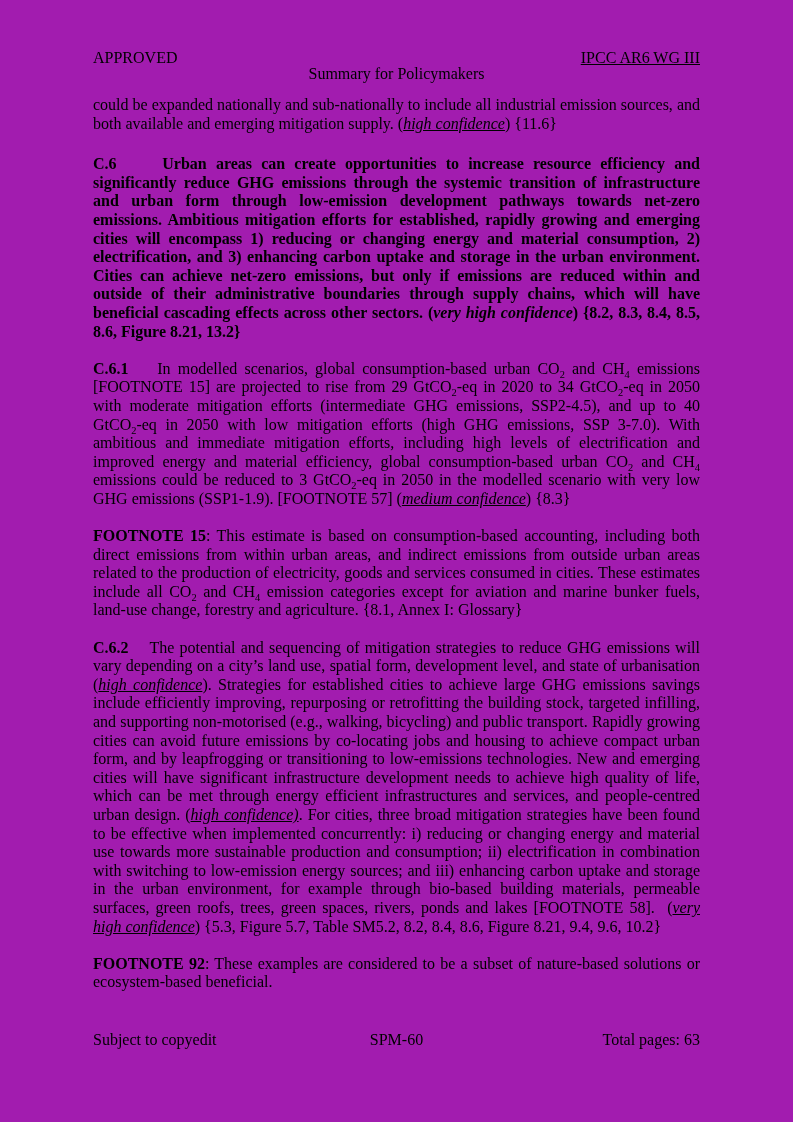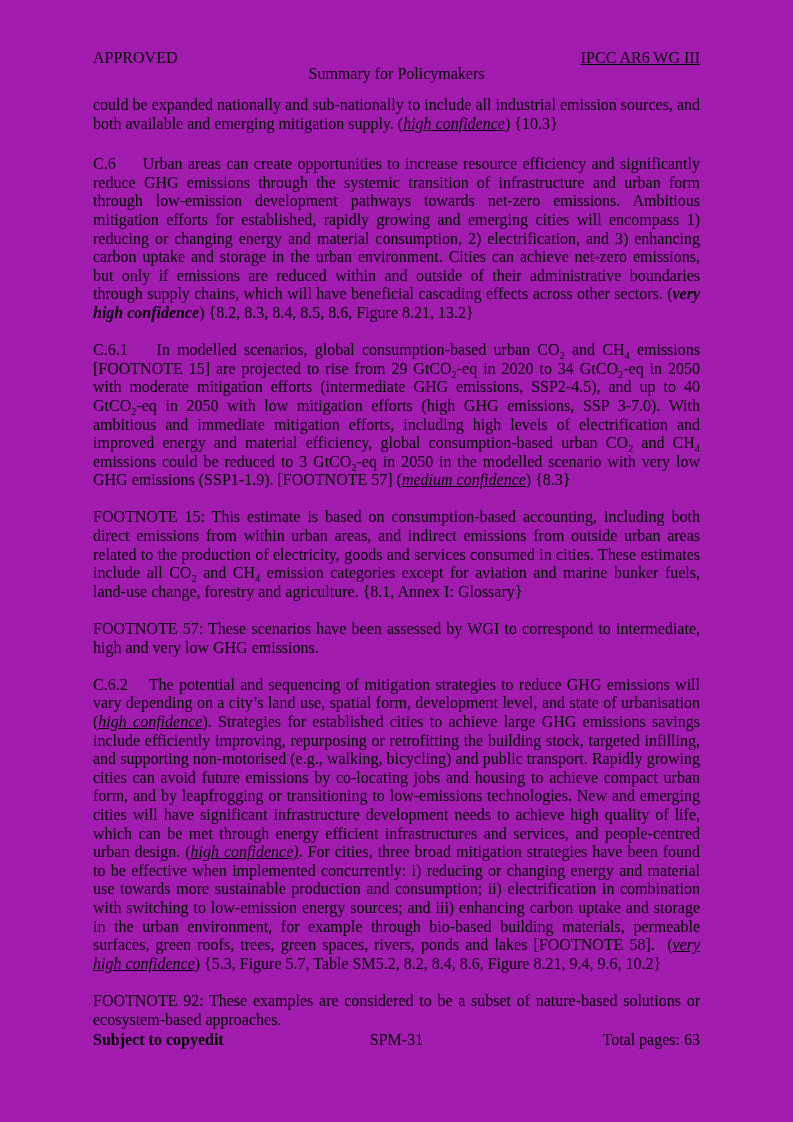--- a/index.html
+++ b/index.html
@@ -27,55 +27,54 @@
   .running-header .hdr-right  { position: absolute; right: 0; top: 0; text-decoration: underline; }
   .content {
     position: absolute;
     top: 96px;
     left: 93px;
     width: 607px;
     text-align: justify;
   }
   .content p { margin: 0 0 18.6px 0; }
   p.headline { font-weight: bold; margin-top: 22px; }
-  .run-b  { font-weight: normal; }
+  .run-b  { font-weight: bold; }
   .run-i  { font-style: italic; text-decoration: underline; }
   .run-bi { font-weight: bold; font-style: italic; }
   sub { font-size: 65%; line-height: 0; }
   .running-footer {
     position: absolute;
     top: 1031px;
     left: 93px;
     right: 93px;
     height: 19px;
   }
-  .running-footer .ftr-left   { position: absolute; left: 0; top: 0; font-weight: bold; }
+  .running-footer .ftr-left   { position: absolute; left: 0; top: 0; font-weight: normal; }
   .running-footer .ftr-center { position: absolute; left: 0; right: 0; top: 0; text-align: center; }
   .running-footer .ftr-right  { position: absolute; right: 0; top: 0; }
 </style>
 </head>
 <body>
 
 <div class="page">
 
   <div class="running-header">
     <span class="hdr-left">APPROVED</span>
     <span class="hdr-center">Summary for Policymakers</span>
     <span class="hdr-right">IPCC AR6 WG III</span>
   </div>
 
   <div class="content">
-    <p><span>could be expanded nationally and sub-nationally to include all industrial emission sources, and both available and emerging mitigation supply. (</span><span class="run-i">high confidence</span><span>) {10.3}</span></p>
+    <p><span>could be expanded nationally and sub-nationally to include all industrial emission sources, and both available and emerging mitigation supply. (</span><span class="run-i">high confidence</span><span>) {11.6}</span></p>
     <p class="headline"><span class="run-b">C.6&nbsp;&nbsp;&nbsp;&nbsp;&nbsp;Urban areas can create opportunities to increase resource efficiency and significantly reduce GHG emissions through the systemic transition of infrastructure and urban form through low-emission development pathways towards net-zero emissions. Ambitious mitigation efforts for established, rapidly growing and emerging cities will encompass 1) reducing or changing energy and material consumption, 2) electrification, and 3) enhancing carbon uptake and storage in the urban environment. Cities can achieve net-zero emissions, but only if emissions are reduced within and outside of their administrative boundaries through supply chains, which will have beneficial cascading effects across other sectors. (</span><span class="run-bi">very high confidence</span><span class="run-b">) {8.2, 8.3, 8.4, 8.5, 8.6, Figure 8.21, 13.2}</span></p>
     <p><span class="run-b">C.6.1</span><span>&nbsp;&nbsp;&nbsp;&nbsp;In modelled scenarios, global consumption-based urban CO</span><sub>2</sub><span> and CH</span><sub>4</sub><span> emissions [FOOTNOTE 15] are projected to rise from 29 GtCO</span><sub>2</sub><span>-eq in 2020 to 34 GtCO</span><sub>2</sub><span>-eq in 2050 with moderate mitigation efforts (intermediate GHG emissions, SSP2-4.5), and up to 40 GtCO</span><sub>2</sub><span>-eq in 2050 with low mitigation efforts (high GHG emissions, SSP 3-7.0). With ambitious and immediate mitigation efforts, including high levels of electrification and improved energy and material efficiency, global consumption-based urban CO</span><sub>2</sub><span> and CH</span><sub>4</sub><span> emissions could be reduced to 3 GtCO</span><sub>2</sub><span>-eq in 2050 in the modelled scenario with very low GHG emissions (SSP1-1.9). [FOOTNOTE 57] (</span><span class="run-i">medium confidence</span><span>) {8.3}</span></p>
     <p><span class="run-b">FOOTNOTE 15</span><span>: This estimate is based on consumption-based accounting, including both direct emissions from within urban areas, and indirect emissions from outside urban areas related to the production of electricity, goods and services consumed in cities. These estimates include all CO</span><sub>2</sub><span> and CH</span><sub>4</sub><span> emission categories except for aviation and marine bunker fuels, land-use change, forestry and agriculture. {8.1, Annex I: Glossary}</span></p>
-    <p><span class="run-b">FOOTNOTE 57</span><span>: These scenarios have been assessed by WGI to correspond to intermediate, high and very low GHG emissions.</span></p>
     <p><span class="run-b">C.6.2</span><span>&nbsp;&nbsp;&nbsp;&nbsp;The potential and sequencing of mitigation strategies to reduce GHG emissions will vary depending on a city’s land use, spatial form, development level, and state of urbanisation (</span><span class="run-i">high confidence</span><span>). Strategies for established cities to achieve large GHG emissions savings include efficiently improving, repurposing or retrofitting the building stock, targeted infilling, and supporting non-motorised (e.g., walking, bicycling) and public transport. Rapidly growing cities can avoid future emissions by co-locating jobs and housing to achieve compact urban form, and by leapfrogging or transitioning to low-emissions technologies. New and emerging cities will have significant infrastructure development needs to achieve high quality of life, which can be met through energy efficient infrastructures and services, and people-centred urban design. (</span><span class="run-i">high confidence)</span><span>. For cities, three broad mitigation strategies have been found to be effective when implemented concurrently: i) reducing or changing energy and material use towards more sustainable production and consumption; ii) electrification in combination with switching to low-emission energy sources; and iii) enhancing carbon uptake and storage in the urban environment, for example through bio-based building materials, permeable surfaces, green roofs, trees, green spaces, rivers, ponds and lakes [FOOTNOTE 58].&nbsp; (</span><span class="run-i">very high confidence</span><span>) {5.3, Figure 5.7, Table SM5.2, 8.2, 8.4, 8.6, Figure 8.21, 9.4, 9.6, 10.2}</span></p>
-    <p><span class="run-b">FOOTNOTE 92</span><span>: These examples are considered to be a subset of nature-based solutions or ecosystem-based approaches.</span></p>
+    <p><span class="run-b">FOOTNOTE 92</span><span>: These examples are considered to be a subset of nature-based solutions or ecosystem-based beneficial.</span></p>
   </div>
 
   <div class="running-footer">
     <span class="ftr-left">Subject to copyedit</span>
-    <span class="ftr-center">SPM-31</span>
+    <span class="ftr-center">SPM-60</span>
     <span class="ftr-right">Total pages: 63</span>
   </div>
 
 </div>
 
 </body></html>

